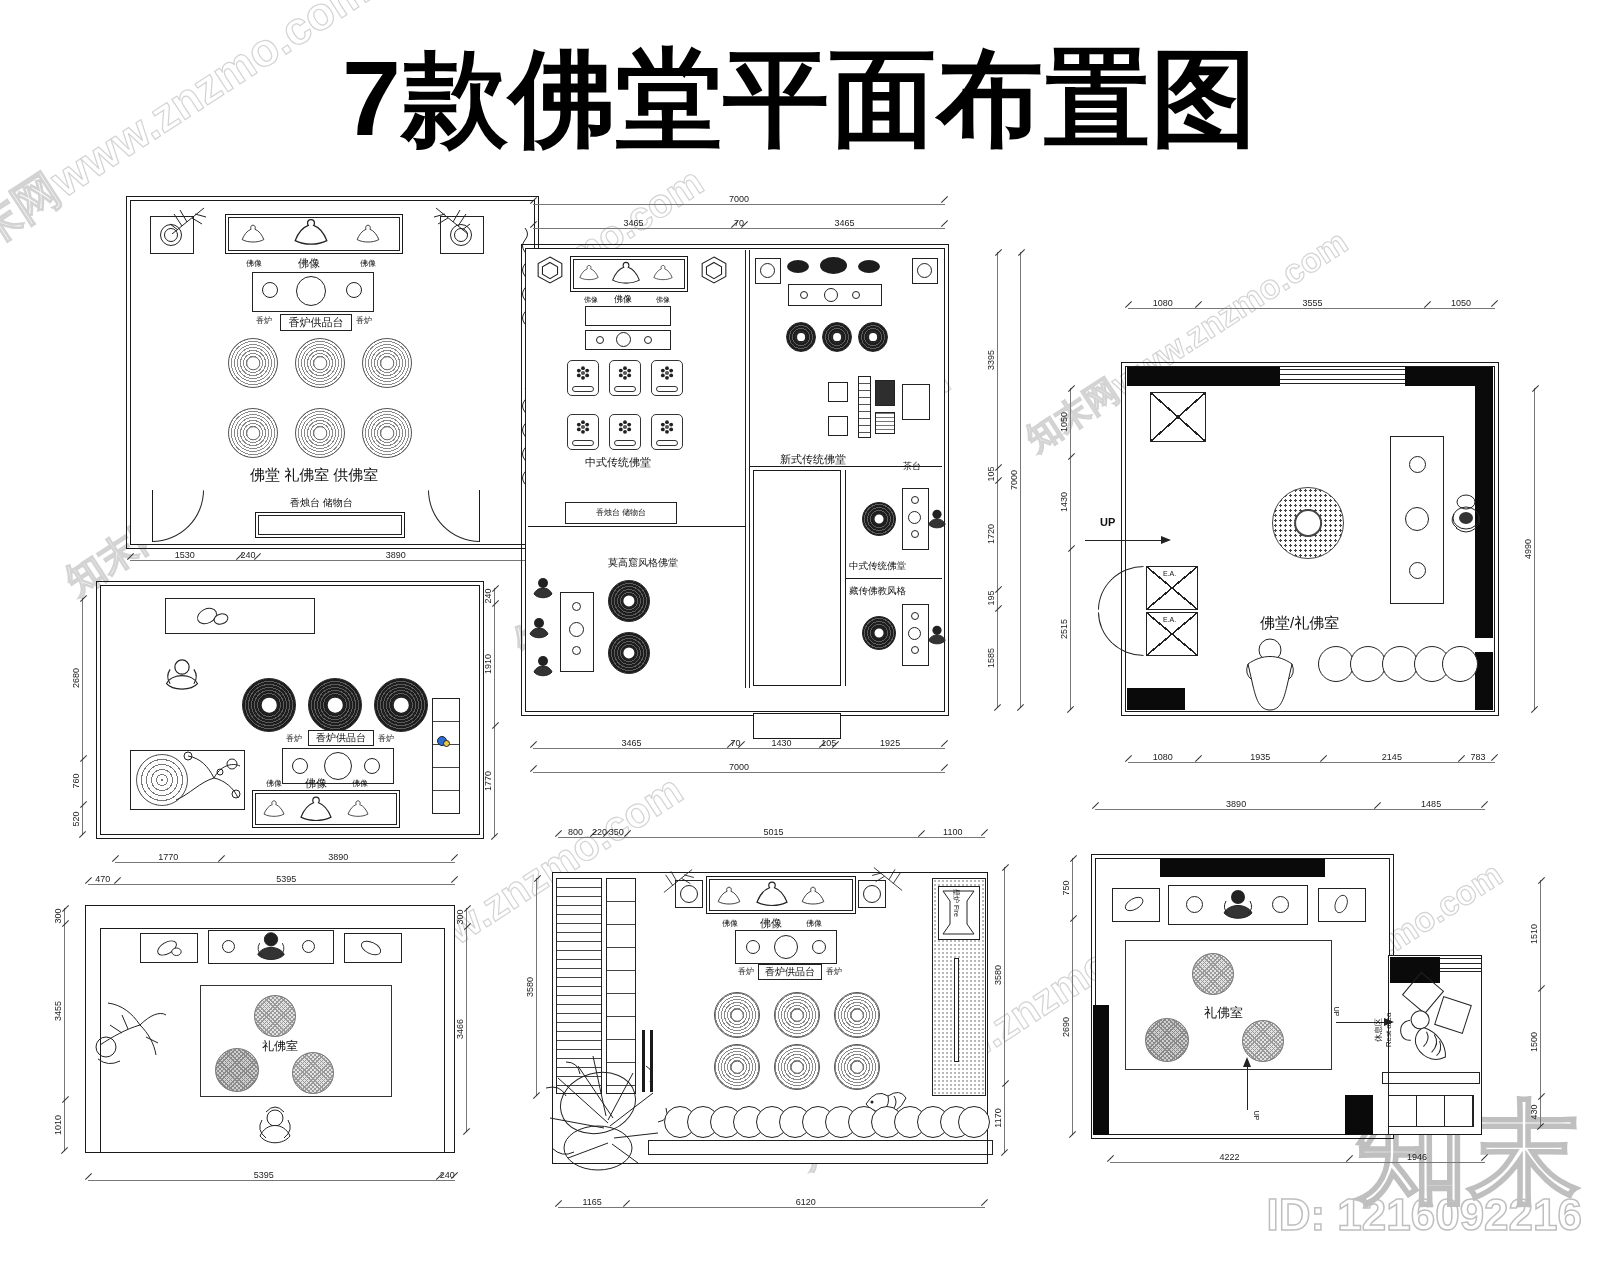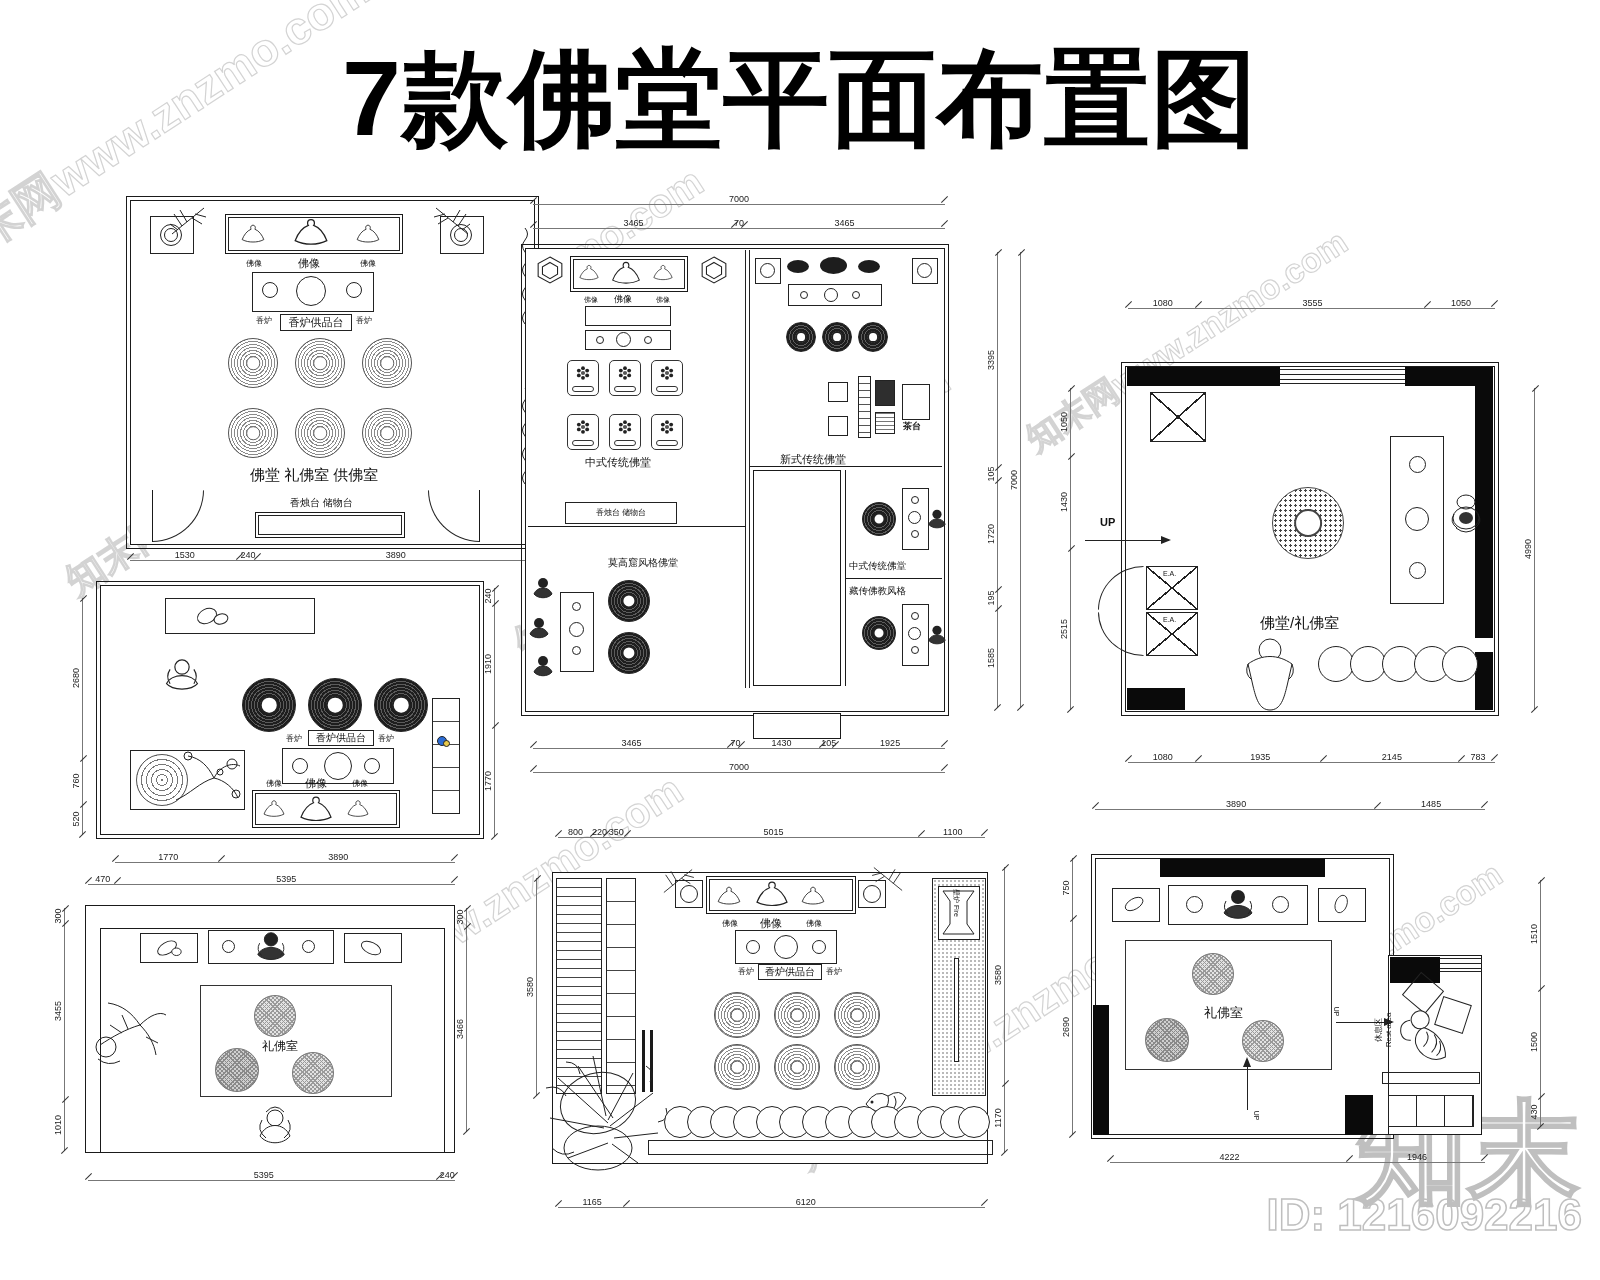--- a/index.html
+++ b/index.html
@@ -558,21 +558,21 @@
   <div class="circ" style="left:852px;top:291px;width:8px;height:8px;"></div>
   <div class="cushd" style="left:786px;top:322px;width:30px;height:30px;"></div>
   <div class="cushd" style="left:822px;top:322px;width:30px;height:30px;"></div>
   <div class="cushd" style="left:858px;top:322px;width:30px;height:30px;"></div>
   <div class="abs" style="left:828px;top:382px;width:20px;height:20px;border:1.5px solid #222;"></div>
   <div class="abs" style="left:828px;top:416px;width:20px;height:20px;border:1.5px solid #222;"></div>
   <div class="abs" style="left:858px;top:376px;width:13px;height:62px;border:1px solid #222;background:repeating-linear-gradient(180deg,transparent 0 6px,#555 6px 7px);"></div>
   <div class="abs" style="left:875px;top:380px;width:20px;height:26px;border:1.5px solid #222;background:#2e2e2e;"></div>
   <div class="abs" style="left:875px;top:412px;width:20px;height:22px;border:1.5px solid #222;background:repeating-linear-gradient(0deg,#fff 0 3px,#777 3px 4px);"></div>
   <div class="abs" style="left:902px;top:384px;width:28px;height:36px;border:1.5px solid #222;"></div>
-  <span class="lbl" style="left:903px;top:420px;font-size:9px;font-weight:bold;">茶台</span>
+  <span class="lbl" style="left:903px;top:460px;font-size:9px;">茶台</span>
   <span class="lbl" style="left:780px;top:452px;font-size:11px;">新式传统佛堂</span>
 
   <span class="lbl" style="left:608px;top:556px;font-size:10px;">莫高窟风格佛堂</span>
   <div class="abs" style="left:531px;top:574px;">
       <svg width="24" height="26" viewBox="0 0 24 26">
         <circle cx="12" cy="9" r="5" fill="#222"></circle>
         <path d="M3 20c3-8 15-8 18 0-4 5-14 5-18 0z" fill="#333" stroke="#222"></path>
       </svg>
     </div>
   <div class="abs" style="left:527px;top:614px;">

